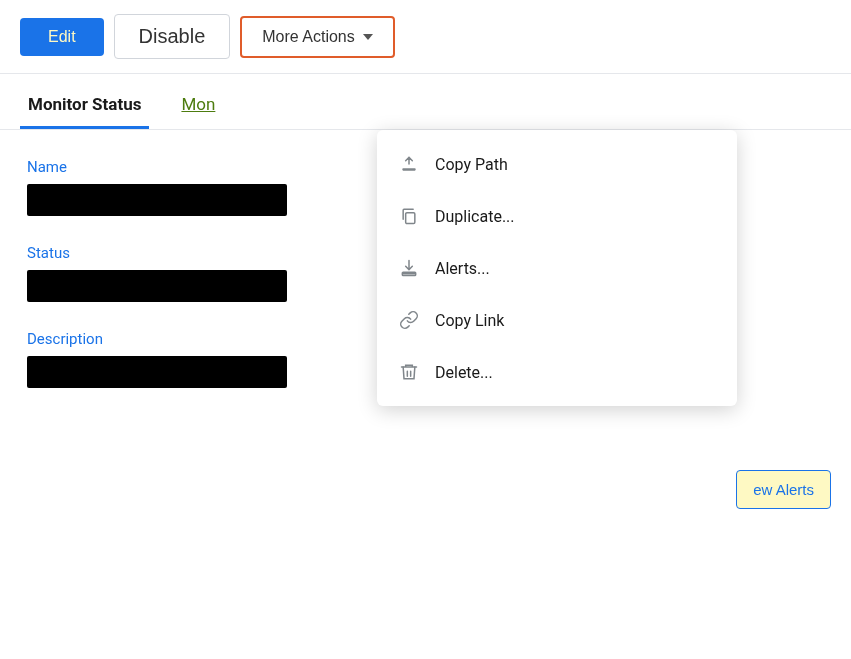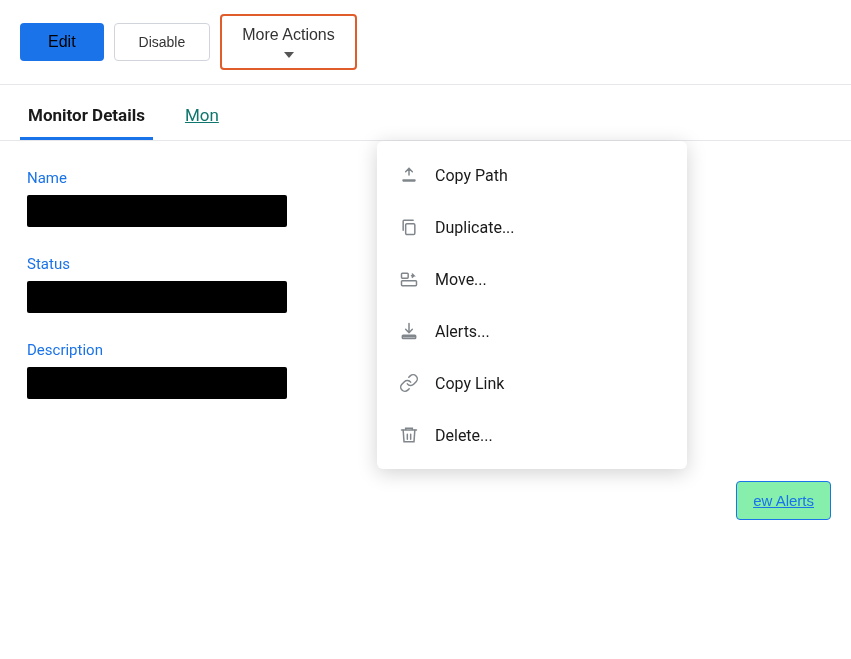--- a/index.html
+++ b/index.html
@@ -16,53 +16,52 @@
     .toolbar {
       display: flex;
       align-items: center;
       padding: 14px 20px;
       gap: 10px;
       border-bottom: 1px solid #e5e7eb;
     }
 
     .btn-edit {
       background: #1a73e8;
-      color: #000000;
+      color: #fef9c3;
       border: none;
       border-radius: 4px;
       padding: 10px 28px;
       font-size: 16px;
       font-weight: 500;
       cursor: pointer;
     }
 
     .btn-disable {
       background: #fff;
       color: #333;
       border: 1px solid #d1d5db;
       border-radius: 4px;
       padding: 10px 24px;
-      font-size: 14px;
+      font-size: 20px;
       font-weight: 500;
       cursor: pointer;
     }
 
     .btn-more-actions {
       background: #fff;
       color: #333;
       border: 2px solid #e05c2a;
       border-radius: 4px;
       padding: 10px 20px;
       font-size: 16px;
       font-weight: 500;
       cursor: pointer;
       display: flex;
       align-items: center;
       gap: 8px;
-      flex-direction: column;
     }
 
     .chevron-down {
       width: 0;
       height: 0;
       border-left: 5px solid transparent;
       border-right: 5px solid transparent;
       border-top: 6px solid #555;
       display: inline-block;
     }
@@ -85,21 +84,21 @@
       margin-right: 24px;
     }
 
     .tab.active {
       color: #1a1a1a;
       border-bottom: 3px solid #1a73e8;
     }
 
     .tab.secondary {
       font-weight: 400;
-      color: #0f766e;
+      color: #4d7c0f;
       text-decoration: underline;
     }
 
     
     .main-content {
       padding: 28px 20px;
       position: relative;
       margin-left: 7px;
     }
 
@@ -115,21 +114,21 @@
       width: 260px;
       border-radius: 2px;
       margin-bottom: 28px;
     }
 
     
     .dropdown-menu {
       position: absolute;
       top: 0px;
       left: 370px;
-      width: 310px;
+      width: 360px;
       background: #fff;
       border-radius: 6px;
       box-shadow: 0 4px 20px rgba(0,0,0,0.18);
       z-index: 100;
       padding: 8px 0;
     }
 
     .dropdown-item {
       display: flex;
       align-items: center;
@@ -152,23 +151,22 @@
     
     .new-alerts-btn {
       position: absolute;
       top: 340px;
       right: 20px;
       border: 1px solid #1a73e8;
       color: #1a73e8;
       border-radius: 4px;
       padding: 10px 16px;
       font-size: 15px;
-      background: #86efac;
-      cursor: pointer;
-      text-decoration: underline;
+      background: #fef9c3;
+      cursor: pointer;
     }
 
     
     .icon-svg {
       width: 20px;
       height: 20px;
       color: #80868b;
       fill: none;
       stroke: #80868b;
       stroke-width: 1.8;
@@ -181,21 +179,21 @@
   <button class="btn-edit">Edit</button>
   <button class="btn-disable">Disable</button>
   <button class="btn-more-actions">
     <span>More Actions</span>
     <span class="chevron-down"></span>
   </button>
 </div>
 
 <div class="tabs-bar">
   <div class="tab active">
-    <span>Monitor Details</span>
+    <span>Monitor Status</span>
   </div>
   <div class="tab secondary">
     <span>Mon</span>
   </div>
 </div>
 
 <div class="main-content">
   <div>
     <div class="field-label">Name</div>
     <div class="field-value-bar"></div>
@@ -228,30 +226,20 @@
     <div class="dropdown-item">
       <span class="dropdown-icon">
         <svg class="icon-svg" viewBox="0 0 24 24">
           <rect x="8" y="8" width="11" height="13" rx="1.5" stroke="#80868b" stroke-width="1.8"></rect>
           <path d="M5 16V5a1 1 0 011-1h11" stroke="#80868b" stroke-width="1.8" stroke-linecap="round"></path>
         </svg>
       </span>
       <span>Duplicate...</span>
     </div>
 
-    <div class="dropdown-item">
-      <span class="dropdown-icon">
-        <svg class="icon-svg" viewBox="0 0 24 24">
-          <rect x="3" y="5" width="8" height="6" rx="1" stroke="#80868b" stroke-width="1.8"></rect>
-          <rect x="3" y="14" width="18" height="6" rx="1" stroke="#80868b" stroke-width="1.8"></rect>
-          <path d="M15 8h3l-2-2m2 2l-2 2" stroke="#80868b" stroke-width="1.8" stroke-linecap="round"></path>
-        </svg>
-      </span>
-      <span>Move...</span>
-    </div>
 
     <div class="dropdown-item">
       <span class="dropdown-icon">
         <svg class="icon-svg" viewBox="0 0 24 24">
           <path d="M12 3v11M8 10l4 4 4-4" stroke="#80868b" stroke-width="1.8" stroke-linecap="round"></path>
           <path d="M5 19h14" stroke="#80868b" stroke-width="1.8" stroke-linecap="round"></path>
           <rect x="4" y="17" width="16" height="4" rx="1" fill="none" stroke="#80868b" stroke-width="1.8"></rect>
         </svg>
       </span>
       <span>Alerts...</span>

